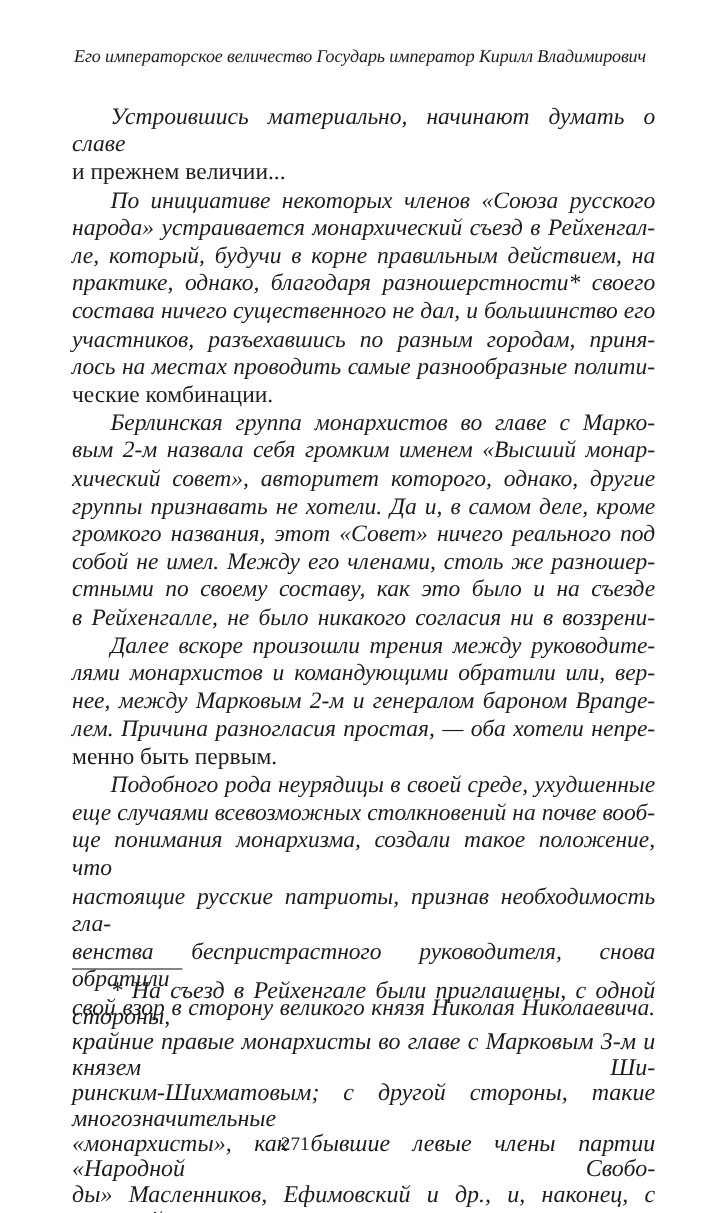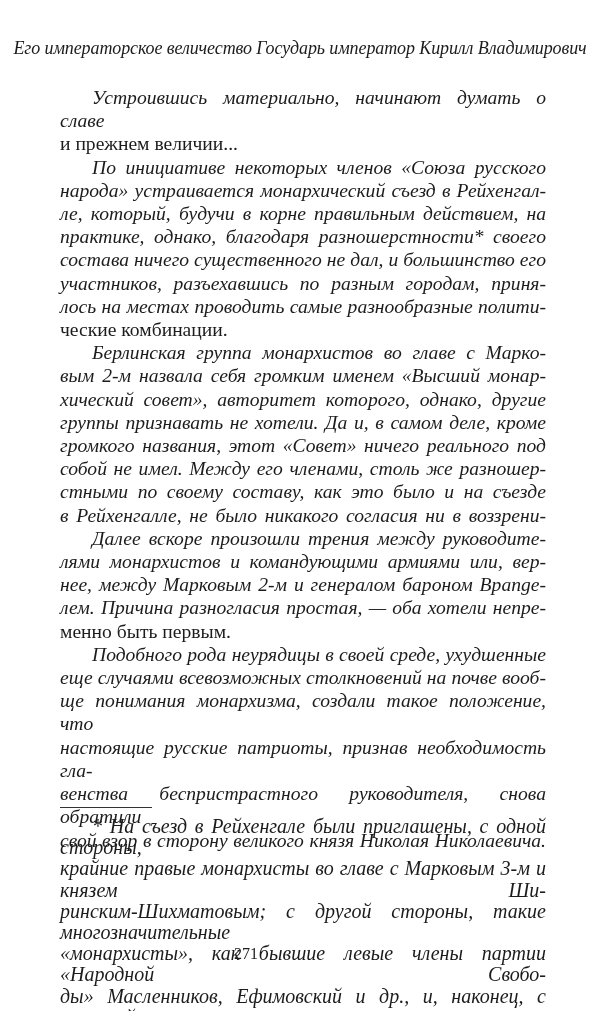--- a/index.html
+++ b/index.html
@@ -15,21 +15,21 @@
     color: #1c1c1c;
     font-family: "Liberation Serif", "DejaVu Serif", serif;
   }
   .running-head {
     position: absolute;
     left: 0;
     width: 600px;
     top: 38px;
     text-align: center;
     font-style: italic;
-    font-size: 18px;
+    font-size: 15px;
     line-height: 20px;
     white-space: nowrap;
     letter-spacing: -0.1px;
   }
   .body-text {
     position: absolute;
     left: 60px;
     top: 86px;
     width: 486px;
     font-size: 19.6px;
@@ -101,21 +101,21 @@
     <span class="jl" style="text-indent:0">вым 2-м назвала себя громким именем «Высший монар-</span>
     <span class="jl" style="text-indent:0">хический совет», авторитет которого, однако, другие</span>
     <span class="jl" style="text-indent:0">группы признавать не хотели. Да и, в самом деле, кроме</span>
     <span class="jl" style="text-indent:0">громкого названия, этот «Совет» ничего реального под</span>
     <span class="jl" style="text-indent:0">собой не имел. Между его членами, столь же разношер-</span>
     <span class="jl" style="text-indent:0">стными по своему составу, как это было и на съезде</span>
     <span class="jl" style="text-indent:0">в Рейхенгалле, не было никакого согласия ни в воззрени-</span>
   </p>
   <p>
     <span class="jl" style="text-indent:32px">Далее вскоре произошли трения между руководите-</span>
-    <span class="jl" style="text-indent:0">лями монархистов и командующими армиями или, вер-</span>
+    <span class="jl" style="text-indent:0">лями монархистов и командующими обратили или, вер-</span>
     <span class="jl" style="text-indent:0">нее, между Марковым 2-м и генералом бароном Врange-</span>
     <span class="jl" style="text-indent:0">лем. Причина разногласия простая, — оба хотели непре-</span>
     <span class="line" style="text-indent:0">менно быть первым.</span>
   </p>
   <p>
     <span class="jl" style="text-indent:32px">Подобного рода неурядицы в своей среде, ухудшенные</span>
     <span class="jl" style="text-indent:0">еще случаями всевозможных столкновений на почве вооб-</span>
     <span class="jl" style="text-indent:0">ще понимания монархизма, создали такое положение, что</span>
     <span class="jl" style="text-indent:0">настоящие русские патриоты, признав необходимость гла-</span>
     <span class="jl" style="text-indent:0">венства беспристрастного руководителя, снова обратили</span>

